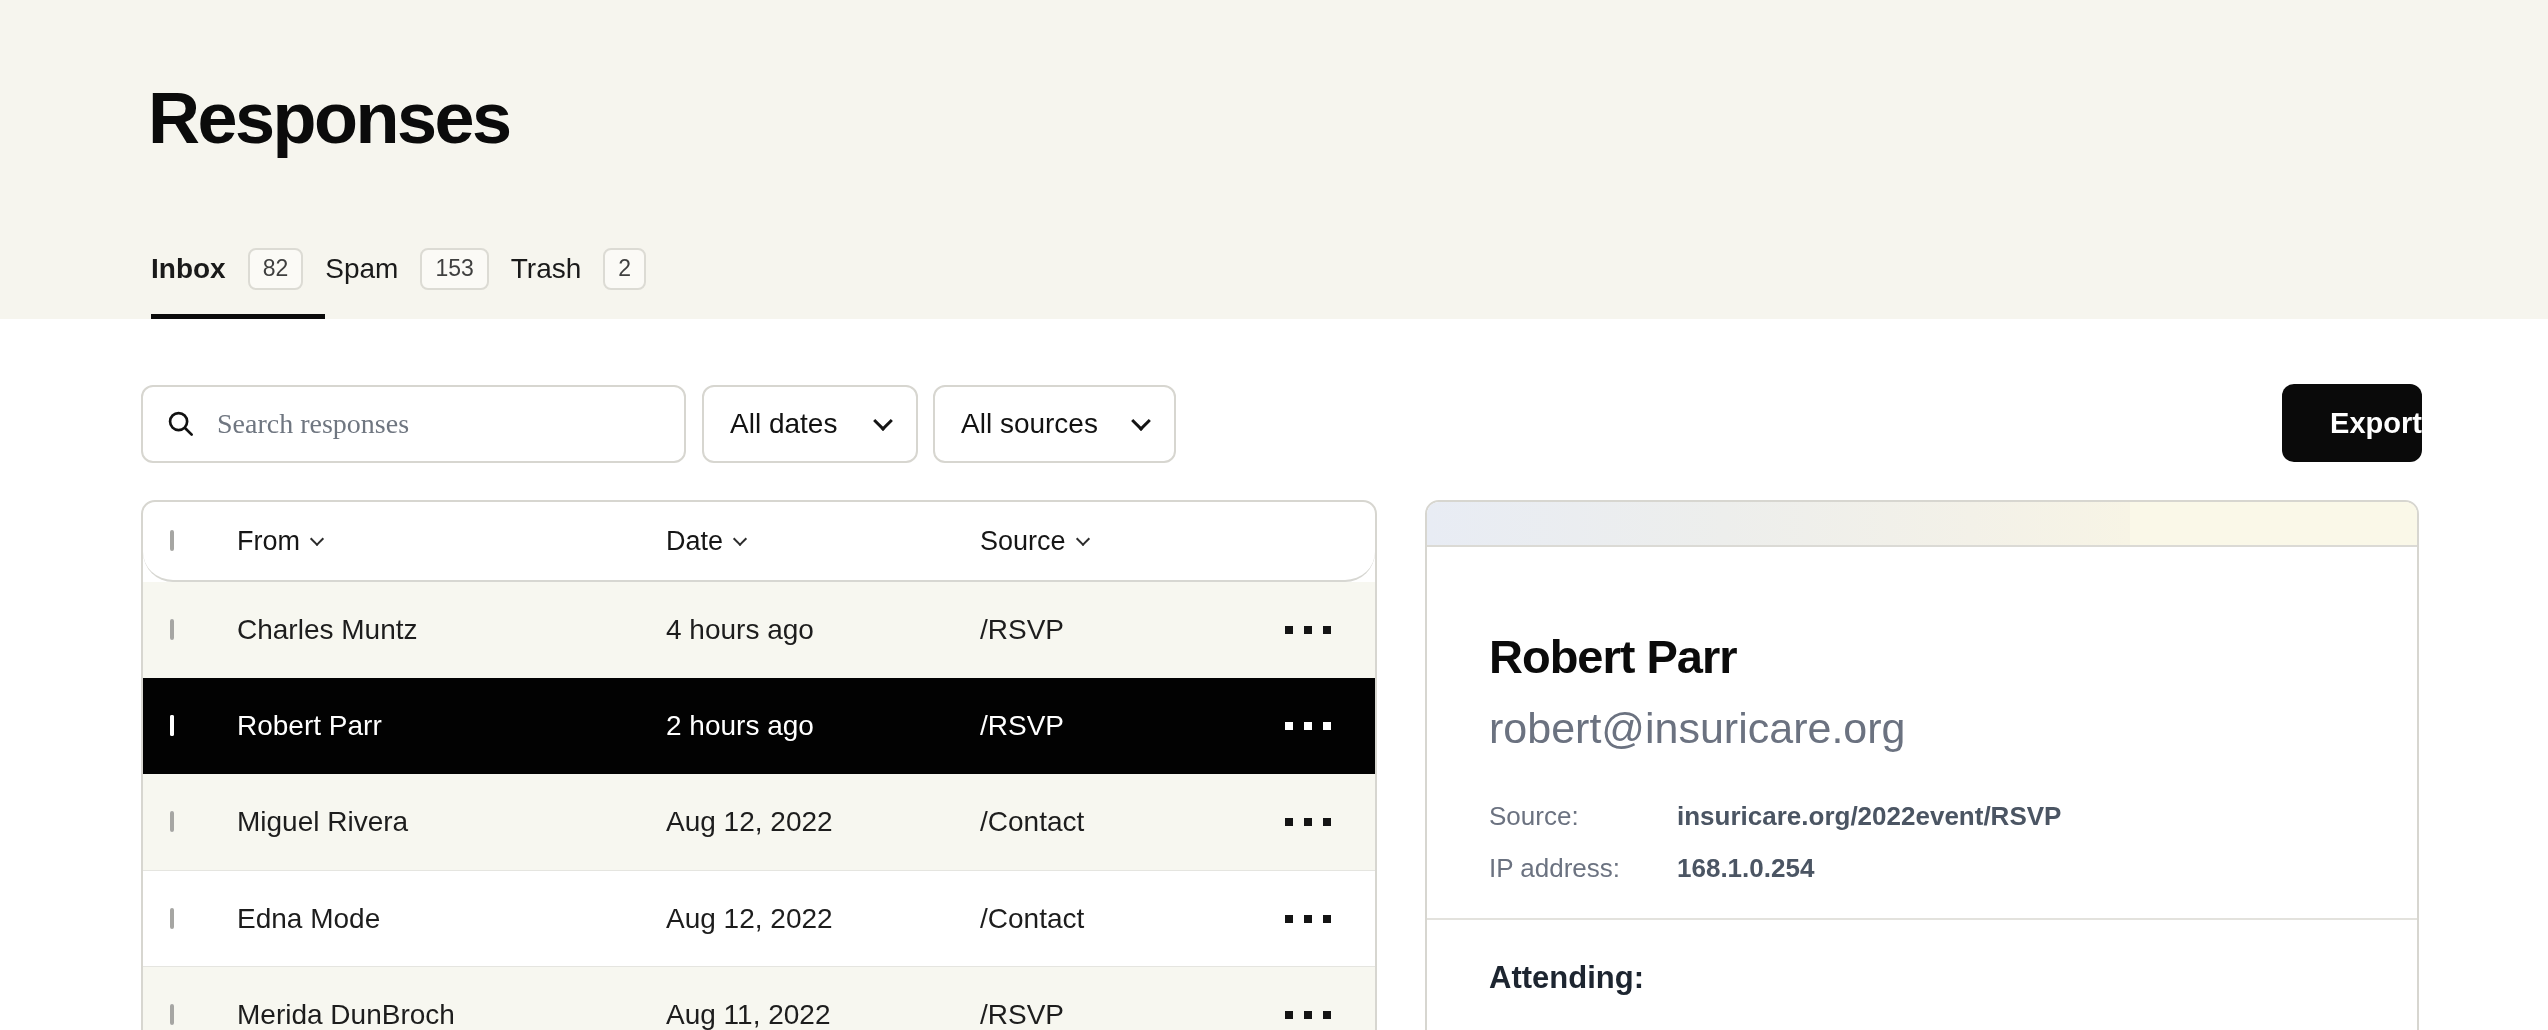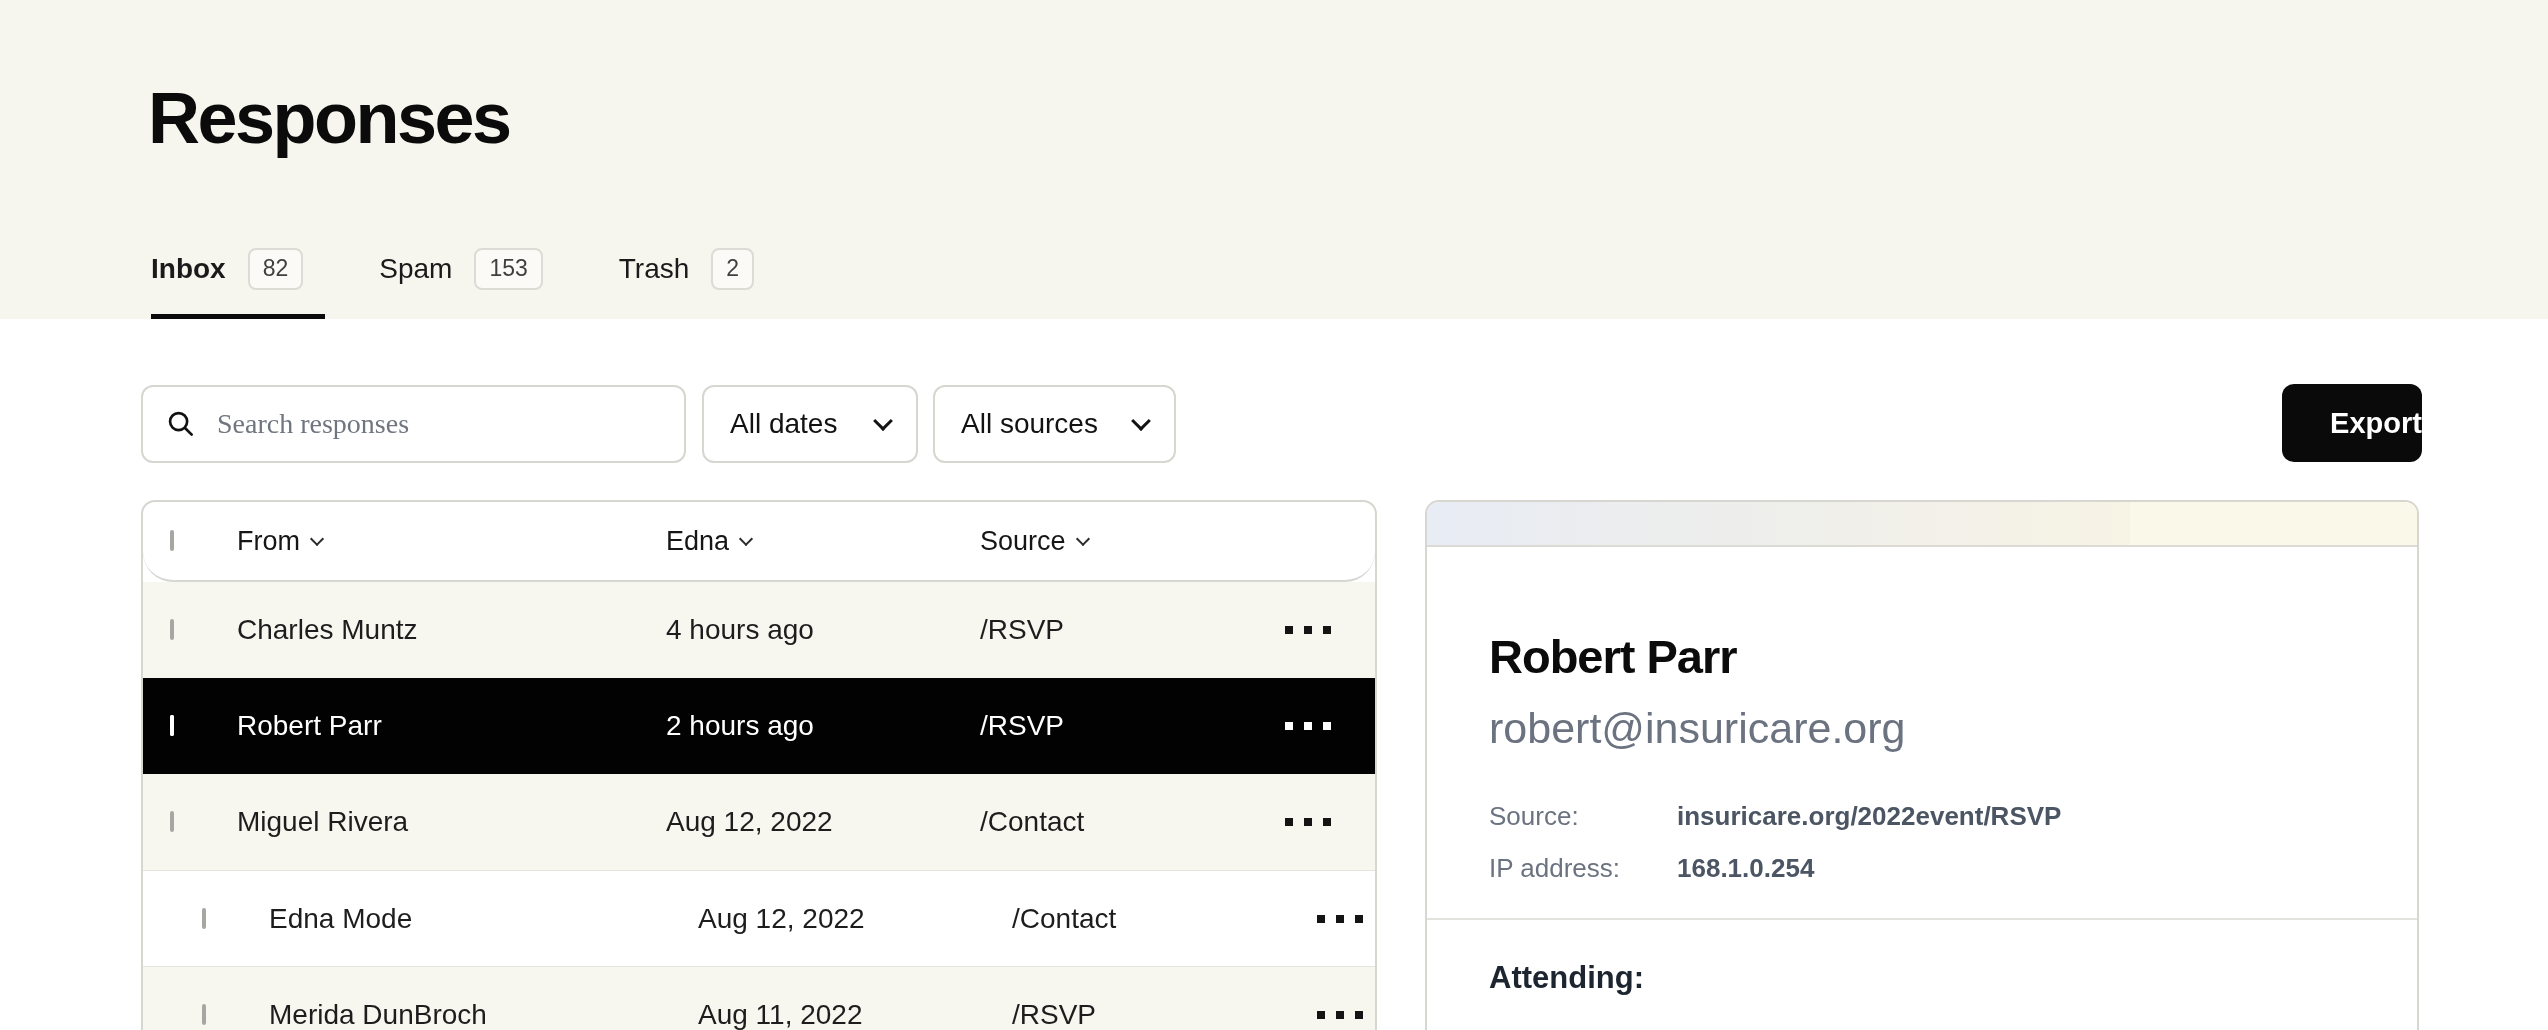--- a/index.html
+++ b/index.html
@@ -5,21 +5,21 @@
   * { margin:0; padding:0; box-sizing:border-box; }
   html,body { width:2548px; height:1030px; overflow:hidden; background:#ffffff;
     font-family:"Liberation Sans","DejaVu Sans",sans-serif; color:#151515; }
 
   
   .top-section { position:absolute; left:0; top:0; width:2548px; height:319px; background:#f6f5ee; }
   .page-title { position:absolute; left:148px; top:82px; font-size:72px; font-weight:bold;
     letter-spacing:-2.5px; color:#0b0b0b; line-height:1; }
 
   
-  .tabs { position:absolute; left:151px; bottom:0; display:flex; align-items:center; gap:54px; }
+  .tabs { position:absolute; left:151px; bottom:0; display:flex; align-items:center; }
   .tab { display:flex; align-items:center; gap:22px; padding:0 22px 24px 0; cursor:pointer;
     border-bottom:5px solid transparent; }
   .tab.active { border-bottom-color:#0b0b0b; }
   .tab-label { font-size:28px; color:#1a1a1a; }
   .tab.active .tab-label { font-weight:bold; }
   .tab-badge { font-size:23px; color:#3f3f3f; background:#fbfaf6; border:2px solid #dcdbd4;
     border-radius:8px; padding:5px 13px; line-height:1.2; }
 
   
   .search-box { position:absolute; left:141px; top:385px; width:545px; height:78px; background:#fff;
@@ -43,21 +43,21 @@
     display:flex; align-items:center; justify-content:center; font-family:inherit;padding-left:48px; }
 
   
   .table-card { position:absolute; left:141px; top:500px; width:1236px; height:620px; background:#fff;
     border:2px solid #d7d6d0; border-radius:14px 14px 0 0; overflow:hidden; }
   .thead { display:grid; grid-template-columns:94px 429px 314px 305px 1fr; align-items:center;
     height:80px; background:#fff; border-bottom:2px solid #d7d7d2;border-radius:30px; }
   .trow { display:grid; grid-template-columns:94px 429px 314px 305px 1fr; align-items:center; height:96px; }
   .trow.odd { background:#f7f7f0; }
   .trow.even { background:#ffffff; }
-  .trow.bordered { border-top:1.5px solid #e5e5e0;padding-left:32px; }
+  .trow.bordered { border-top:1.5px solid #e5e5e0; }
   .trow.selected { background:#020202; color:#fff; }
   .cell-cb { padding-left:27px; }
   .cb { width:30px; height:30px; background:#fff; border:2px solid #a6a6a3; border-radius:7px; cursor:pointer; }
   .trow.selected .cb { border-color:#fff; }
   .col-head { display:flex; align-items:center; gap:12px; font-size:27px; color:#161616; cursor:pointer; }
   .chev-sm { width:10px; height:10px; border-right:2.5px solid #2c2c2c; border-bottom:2.5px solid #2c2c2c;
     transform:rotate(45deg); margin-top:-5px; }
   .cell-text { font-size:28px; color:#1d1d1d; }
   .trow.selected .cell-text { color:#ffffff; }
   .dots { display:flex; gap:11px; cursor:pointer; padding:10px 0; }
@@ -122,21 +122,21 @@
 <button class="export-btn">Export</button>
 
 <div class="table-card">
   <div class="thead">
     <div class="cell-cb"><span class="cb"></span></div>
     <div class="col-head">
       <span>From</span>
       <span class="chev-sm"></span>
     </div>
     <div class="col-head">
-      <span>Edna</span>
+      <span>Date</span>
       <span class="chev-sm"></span>
     </div>
     <div class="col-head">
       <span>Source</span>
       <span class="chev-sm"></span>
     </div>
     <div></div>
   </div>
 
   <div class="trow odd">

